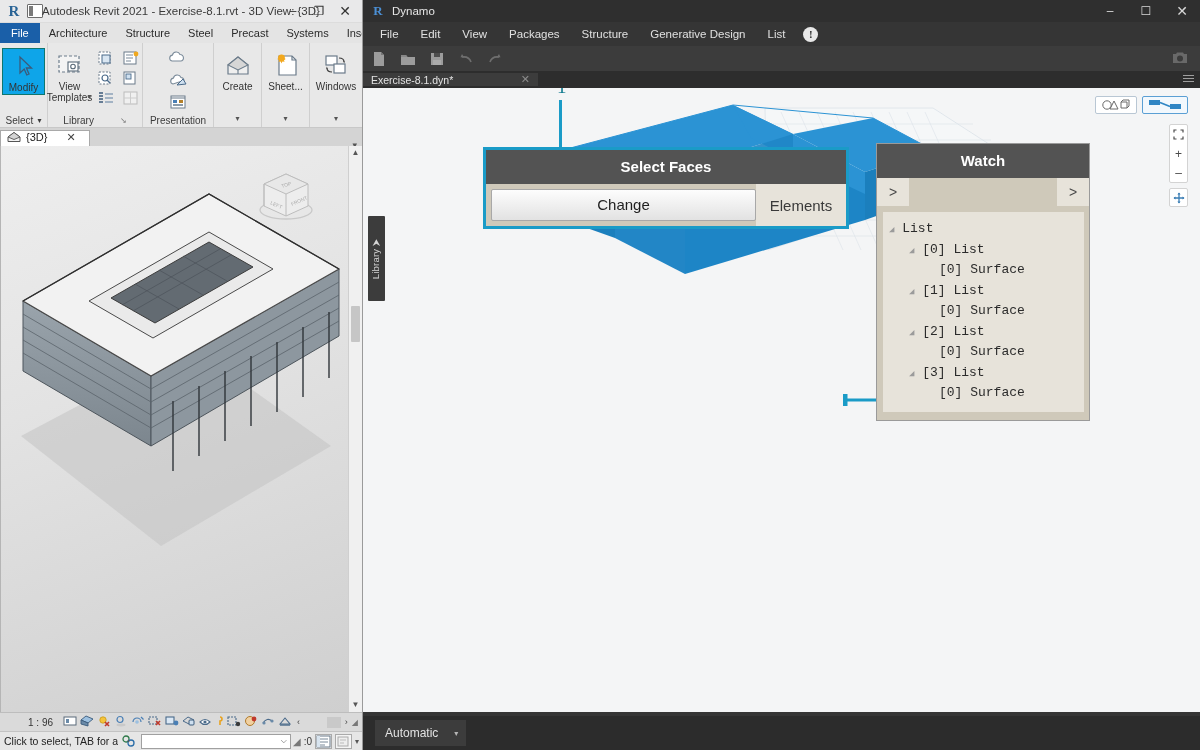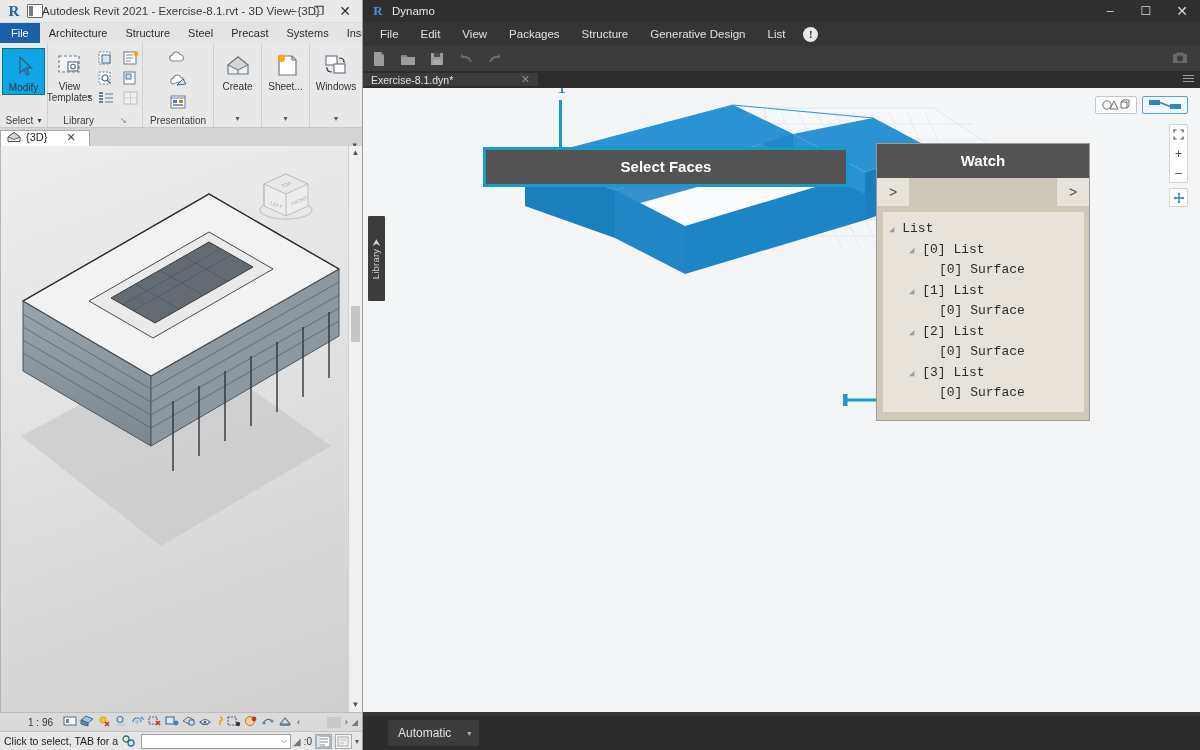--- a/index.html
+++ b/index.html
@@ -183,21 +183,21 @@
   .wport.right { margin-left:auto; }
   .watch-list { background:#e7e3da; margin:6px 5px 8px 6px; padding:7px 4px 8px 6px;
      font-family:"Liberation Mono", monospace; font-size:13px; color:#2b2b2b; line-height:1.58;}
   .wl { white-space:pre; }
   .wl .tri { color:#9b9b9b; font-size:9px; }
 
   .annot-num { position:absolute; color:#0f7a8f; font-size:19px; font-family:"Liberation Serif", serif;}
   .annot-line { position:absolute; background:#1a9bc7; width:3px; }
 
   .dy-bottombar { position:absolute; left:0; right:0; bottom:0; height:34px; background:#2c2c2c;
-     display:flex; align-items:center; padding-left:25px;}
+     display:flex; align-items:center; padding-left:12px;}
   .run-mode { background:#3c3c3c; color:#e2e2e2; font-size:12px; display:flex; align-items:center;
      gap:16px; padding:6px 8px 6px 10px; min-width:88px; }
   .run-caret { font-size:8px; color:#b5b5b5;}
 </style>
 </head>
 <body>
 
 <div class="screen">
 
   <div class="revit">
@@ -712,20 +712,24 @@
 
       <svg style="position:absolute; left:480px; top:300px; width:48px; height:30px">
         <path d="M2 12 L42 12" stroke="#1a9bc7" stroke-width="3" fill="none"></path>
         <path d="M2 6 L2 18" stroke="#1a9bc7" stroke-width="5"></path>
         <path d="M42 5 L42 19 L46 12 Z" fill="#1a9bc7"></path>
       </svg>
 
       <div class="node node-sel" style="left:120px; top:59px; width:366px;">
         <div class="node-hdr">Select Faces</div>
         <div class="node-body">
+          <div class="nrow">
+            <div class="btn-change">Change</div>
+            <div class="port-out">Elements</div>
+          </div>
         </div>
       </div>
 
       <div class="node" style="left:513px; top:55px; width:214px; border:1px solid #9a9a9a; background:#cfc9ba;">
         <div class="watch-hdr">Watch</div>
         <div class="watch-ports">
           <div class="wport">&gt;</div>
           <div class="wport right">&gt;</div>
         </div>
         <div class="watch-list">

